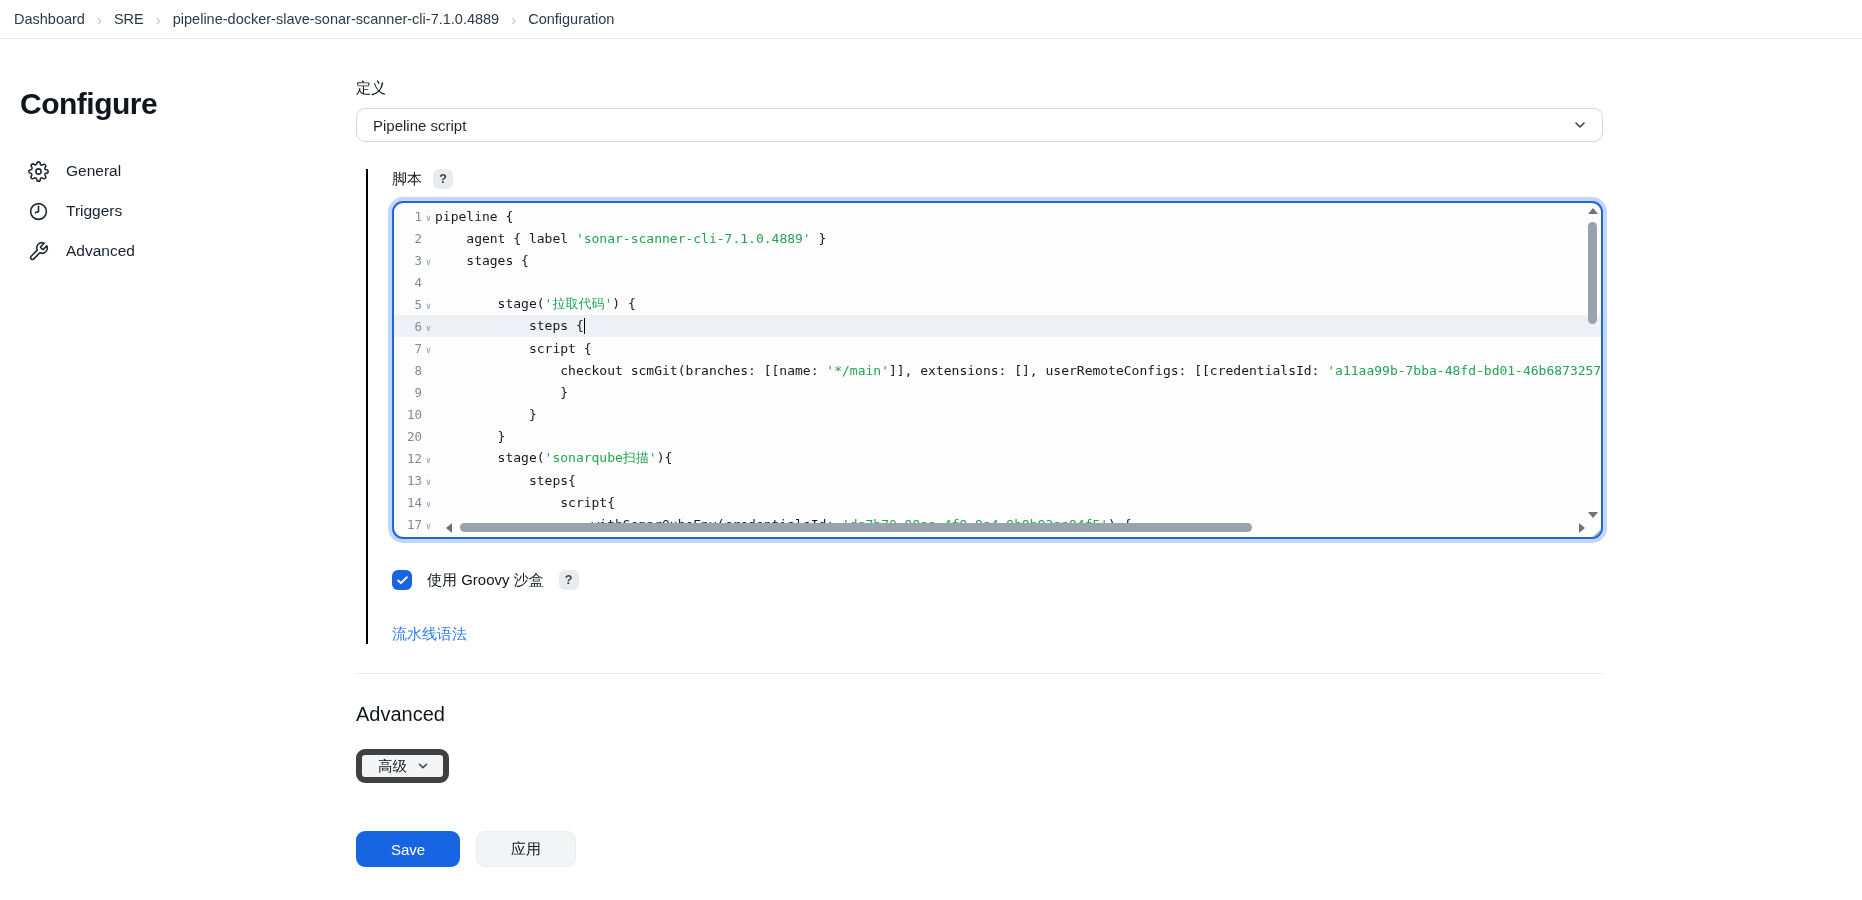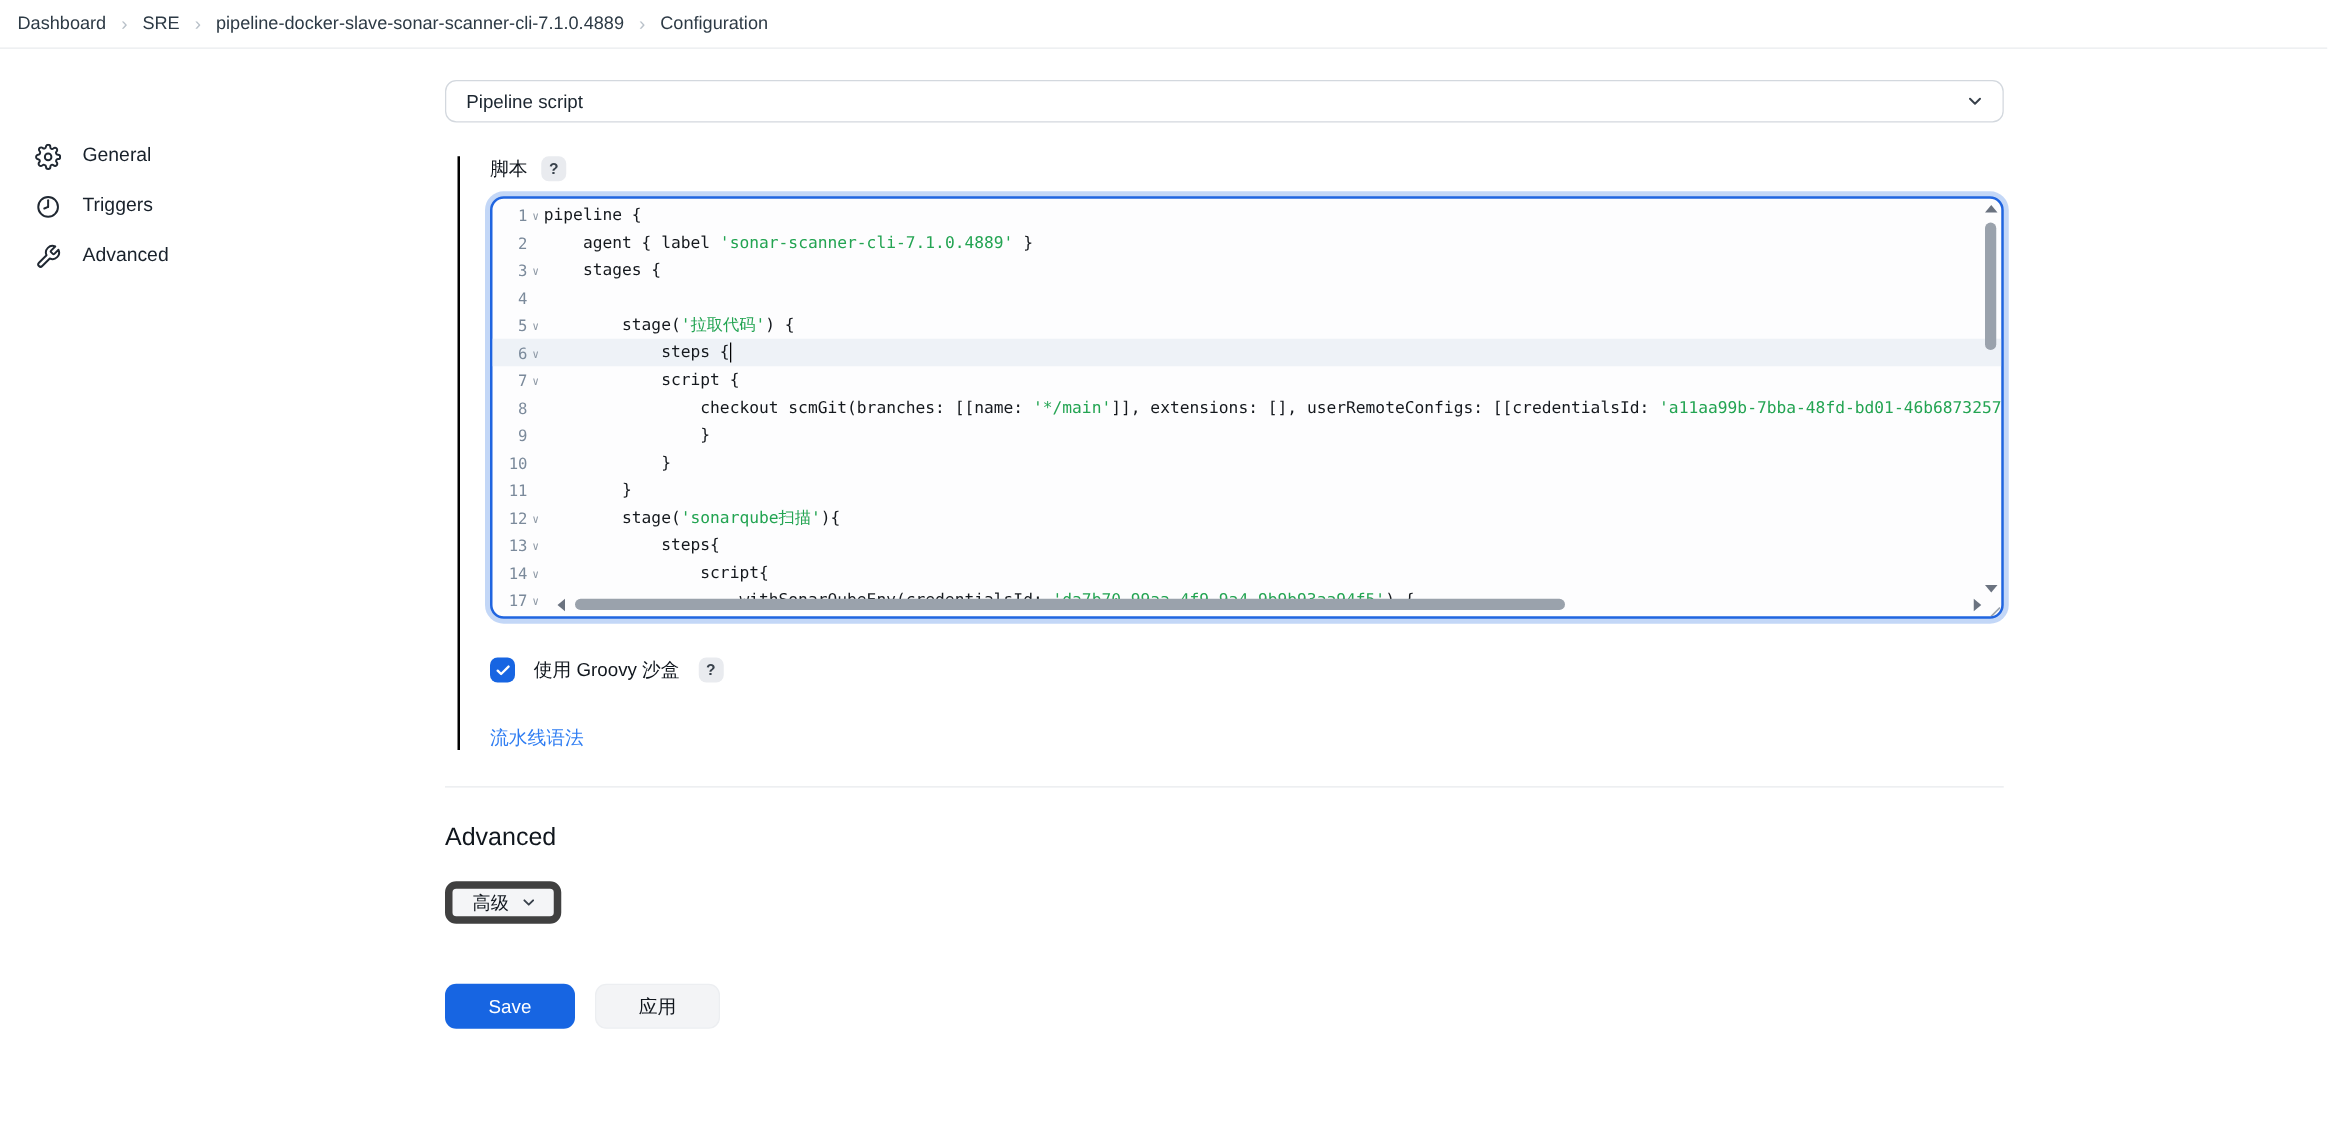--- a/index.html
+++ b/index.html
@@ -94,20 +94,21 @@
   <span class="crumb">SRE</span>
   <span class="crumb-sep">›</span>
   <span class="crumb">pipeline-docker-slave-sonar-scanner-cli-7.1.0.4889</span>
   <span class="crumb-sep">›</span>
   <span class="crumb">Configuration</span>
 </div>
 
 <div class="layout">
 
   <div class="sidebar">
+    <h1>Configure</h1>
     <div class="nav">
       <div class="nav-item">
         <span class="nicon">
           <svg viewBox="0 0 24 24" fill="none" stroke="currentColor" stroke-width="1.8" stroke-linecap="round" stroke-linejoin="round">
               <circle cx="12" cy="12" r="3"></circle>
               <path d="M19.4 15a1.65 1.65 0 00.33 1.82l.06.06a2 2 0 010 2.83 2 2 0 01-2.83 0l-.06-.06a1.65 1.65 0 00-1.82-.33 1.65 1.65 0 00-1 1.51V21a2 2 0 01-2 2 2 2 0 01-2-2v-.09A1.65 1.65 0 008.6 19.4a1.65 1.65 0 00-1.82.33l-.06.06a2 2 0 01-2.83 0 2 2 0 010-2.83l.06-.06a1.65 1.65 0 00.33-1.82 1.65 1.65 0 00-1.51-1H3a2 2 0 01-2-2 2 2 0 012-2h.09A1.65 1.65 0 004.6 8.6a1.65 1.65 0 00-.33-1.82l-.06-.06a2 2 0 010-2.83 2 2 0 012.83 0l.06.06a1.65 1.65 0 001.82.33H9a1.65 1.65 0 001-1.51V3a2 2 0 012-2 2 2 0 012 2v.09a1.65 1.65 0 001 1.51 1.65 1.65 0 001.82-.33l.06-.06a2 2 0 012.83 0 2 2 0 010 2.83l-.06.06a1.65 1.65 0 00-.33 1.82V9a1.65 1.65 0 001.51 1H21a2 2 0 012 2 2 2 0 01-2 2h-.09a1.65 1.65 0 00-1.51 1z"></path>
             </svg>
         </span>
         <span>General</span>
       </div>
@@ -127,20 +128,21 @@
               <path d="M14.7 6.3a1 1 0 000 1.4l1.6 1.6a1 1 0 001.4 0l3.77-3.77a6 6 0 01-7.94 7.94l-6.91 6.91a2.12 2.12 0 01-3-3l6.91-6.91a6 6 0 017.94-7.94l-3.76 3.76z"></path>
             </svg>
         </span>
         <span>Advanced</span>
       </div>
     </div>
   </div>
 
   <div class="main">
 
+    <div class="field-label">定义</div>
     <div class="select">
       <span>Pipeline script</span>
       <span class="chev">
         <svg viewBox="0 0 24 24" fill="none" stroke="currentColor" stroke-width="2.4" stroke-linecap="round" stroke-linejoin="round">
             <polyline points="6 9 12 15 18 9"></polyline>
           </svg>
       </span>
     </div>
 
     <div class="section-indent">
@@ -154,21 +156,21 @@
             <div class="crow"><span class="ln">1</span><span class="fold">∨</span><span class="ct"><span>pipeline {</span></span></div>
             <div class="crow"><span class="ln">2</span><span class="fold"></span><span class="ct"><span>    agent { label </span><span class="str">'sonar-scanner-cli-7.1.0.4889'</span><span> }</span></span></div>
             <div class="crow"><span class="ln">3</span><span class="fold">∨</span><span class="ct"><span>    stages {</span></span></div>
             <div class="crow"><span class="ln">4</span><span class="fold"></span><span class="ct"></span></div>
             <div class="crow"><span class="ln">5</span><span class="fold">∨</span><span class="ct"><span>        stage(</span><span class="str">'拉取代码'</span><span>) {</span></span></div>
             <div class="crow active"><span class="ln">6</span><span class="fold">∨</span><span class="ct"><span>            steps {</span><span class="caret"></span></span></div>
             <div class="crow"><span class="ln">7</span><span class="fold">∨</span><span class="ct"><span>            script {</span></span></div>
             <div class="crow"><span class="ln">8</span><span class="fold"></span><span class="ct"><span>                checkout scmGit(branches: [[name: </span><span class="str">'*/main'</span><span>]], extensions: [], userRemoteConfigs: [[credentialsId: </span><span class="str">'a11aa99b-7bba-48fd-bd01-46b6873257</span></span></div>
             <div class="crow"><span class="ln">9</span><span class="fold"></span><span class="ct"><span>                }</span></span></div>
             <div class="crow"><span class="ln">10</span><span class="fold"></span><span class="ct"><span>            }</span></span></div>
-            <div class="crow"><span class="ln">11</span><span class="fold"></span><span class="ct"><span>        }</span></span></div>
+            <div class="crow"><span class="ln">20</span><span class="fold"></span><span class="ct"><span>        }</span></span></div>
             <div class="crow"><span class="ln">12</span><span class="fold">∨</span><span class="ct"><span>        stage(</span><span class="str">'sonarqube扫描'</span><span>){</span></span></div>
             <div class="crow"><span class="ln">13</span><span class="fold">∨</span><span class="ct"><span>            steps{</span></span></div>
             <div class="crow"><span class="ln">14</span><span class="fold">∨</span><span class="ct"><span>                script{</span></span></div>
             <div class="crow"><span class="ln">17</span><span class="fold">∨</span><span class="ct"><span>                    withSonarQubeEnv(credentialsId: </span><span class="str">'da7b70-99aa-4f9-9a4-9b9b93aa94f5'</span><span>) {</span></span></div>
           </div>
         <div class="vscroll">
           <span class="arr up"></span>
           <div class="vthumb"></div>
           <span class="arr down"></span>
         </div>

